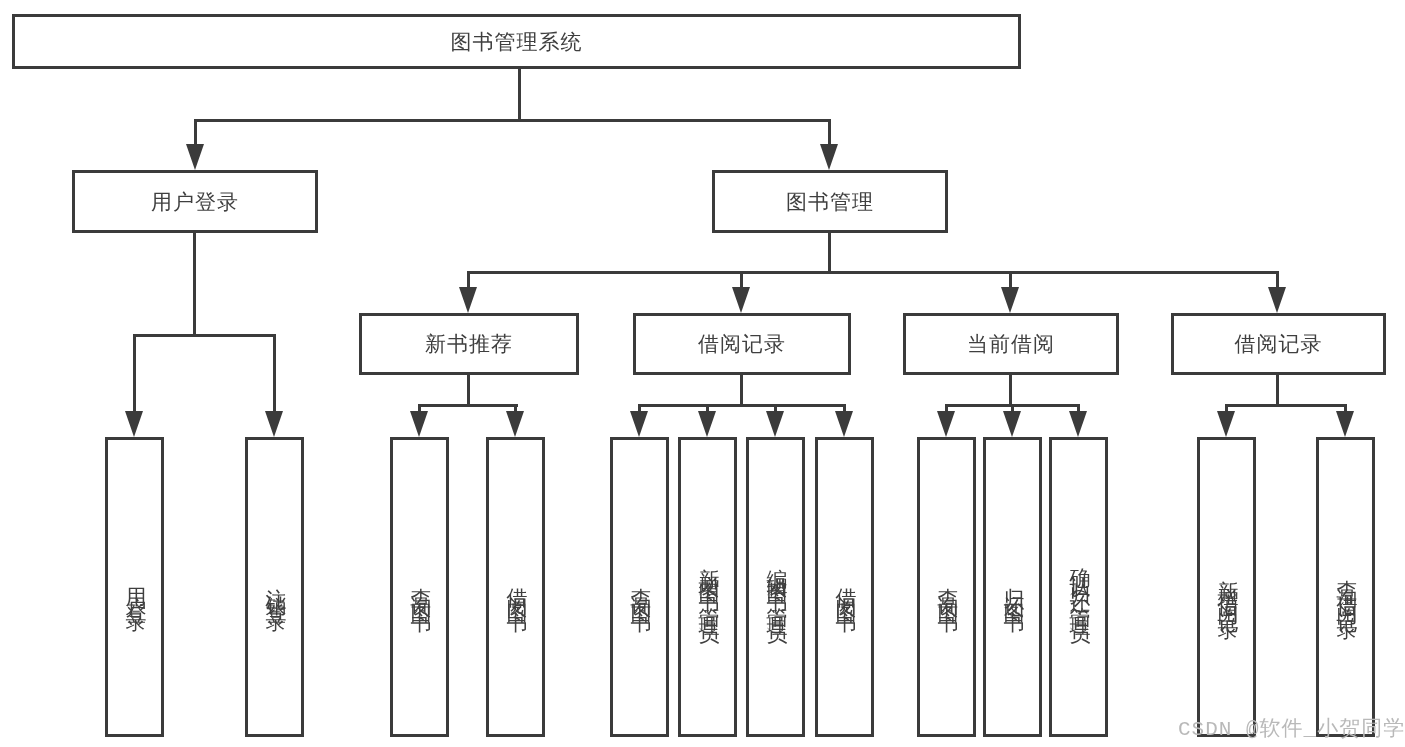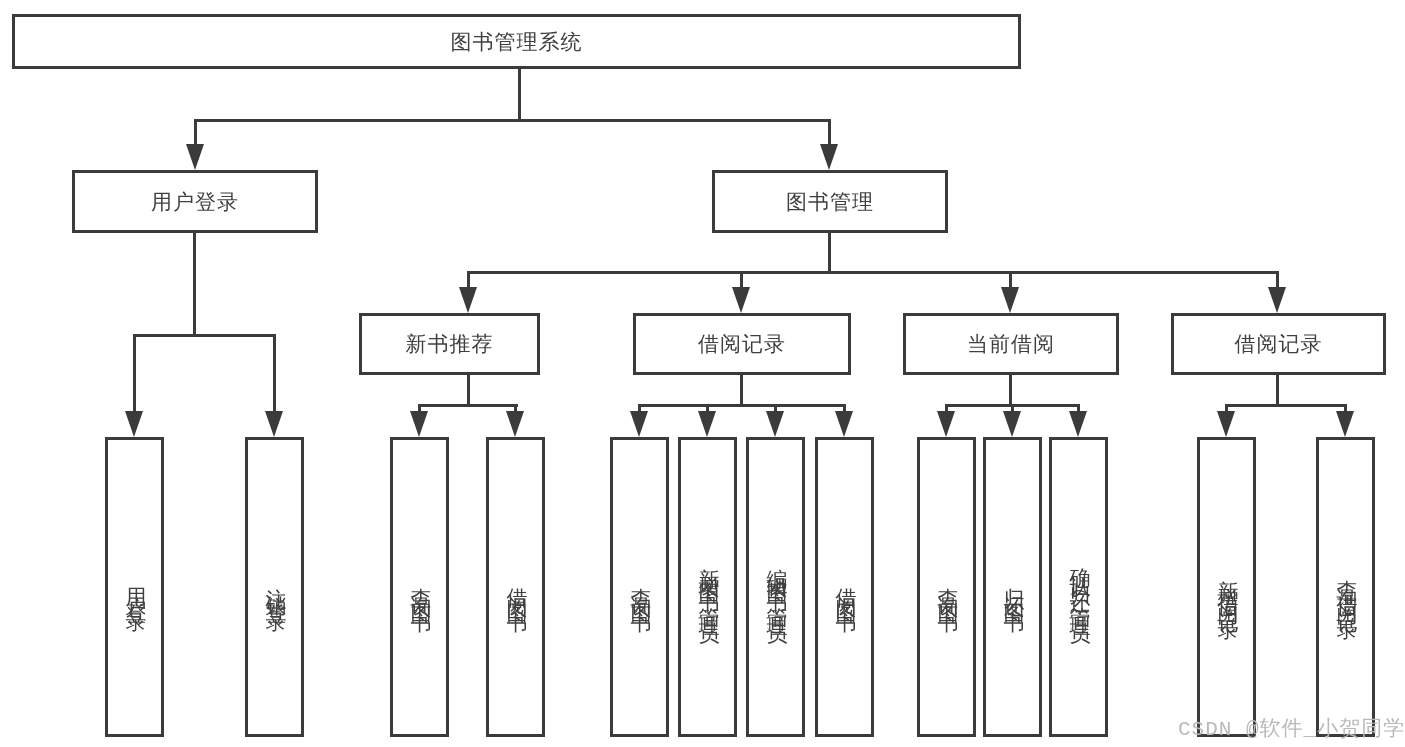--- a/index.html
+++ b/index.html
@@ -62,21 +62,21 @@
   <div class="hline" style="left:467px; top:271px; width:812px;"></div>
   <div class="vline" style="left:467px; top:273px; height:16px;"></div>
   <div class="arrow" style="left:459px; top:287px;"></div>
   <div class="vline" style="left:740px; top:273px; height:16px;"></div>
   <div class="arrow" style="left:732px; top:287px;"></div>
   <div class="vline" style="left:1009px; top:273px; height:16px;"></div>
   <div class="arrow" style="left:1001px; top:287px;"></div>
   <div class="vline" style="left:1276px; top:273px; height:16px;"></div>
   <div class="arrow" style="left:1268px; top:287px;"></div>
 
-  <div class="box" style="left:359px; top:313px; width:181px; height:62px;">
+  <div class="box" style="left:359px; top:313px; width:220px; height:62px;">
     <span>新书推荐</span>
   </div>
   <div class="box" style="left:633px; top:313px; width:218px; height:62px;">
     <span>借阅记录</span>
   </div>
   <div class="box" style="left:903px; top:313px; width:216px; height:62px;align-items:center;">
     <span>当前借阅</span>
   </div>
   <div class="box" style="left:1171px; top:313px; width:215px; height:62px;">
     <span>借阅记录</span>

